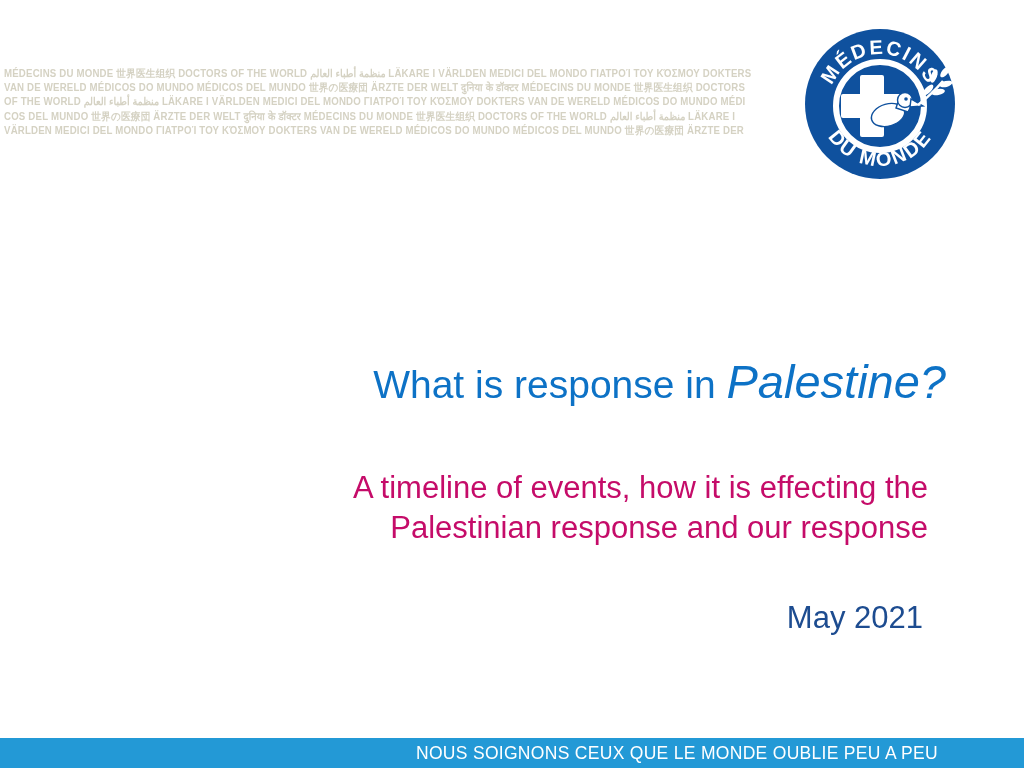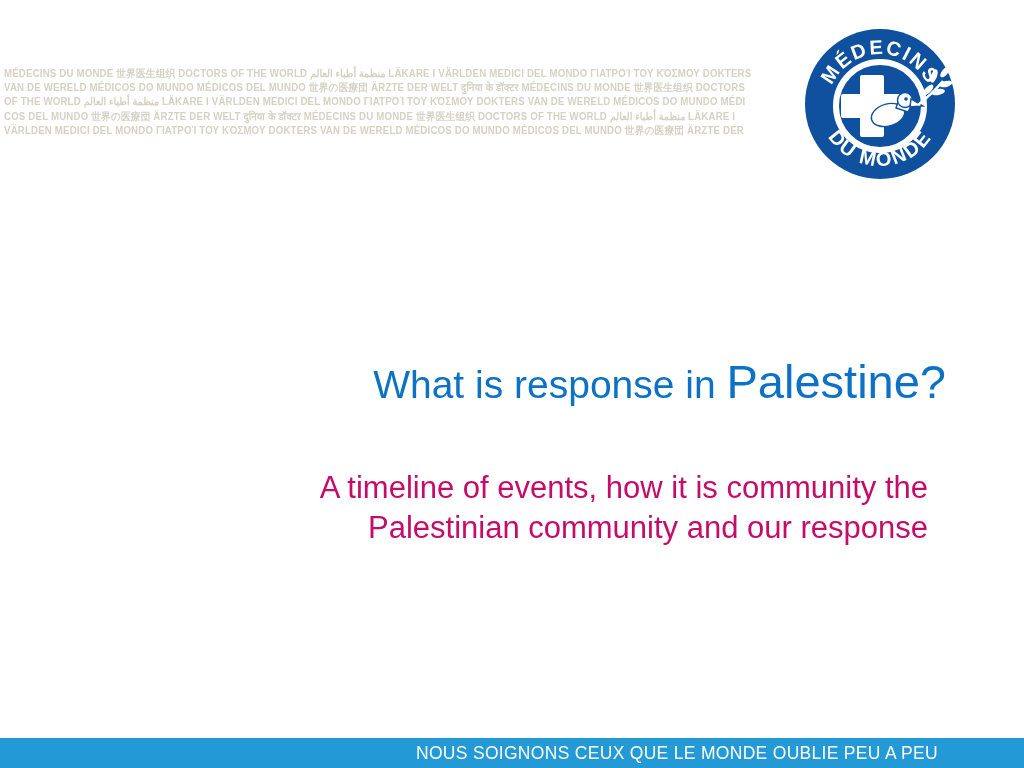--- a/index.html
+++ b/index.html
@@ -44,21 +44,21 @@
   
   .title {
     position: absolute;
     top: 356px; right: 78px;
     text-align: right;
     white-space: nowrap;
     color: #0d72c6;
     line-height: 1.12;
   }
   .title .t-prefix { font-size: 39px; }
-  .title .t-emph   { font-size: 47px; }
+  .title .t-emph   { font-size: 47px; font-style: italic; }
 
   .subtitle {
     position: absolute;
     top: 468px; right: 96px;
     width: 612px;
     text-align: right;
     color: #c50c69;
     font-size: 31px;
     line-height: 40px;
   }
@@ -142,20 +142,21 @@
         <ellipse cx="142" cy="56" rx="6.5" ry="3" transform="rotate(-15 142 56)"></ellipse>
         <ellipse cx="141" cy="44" rx="6.5" ry="3" transform="rotate(-50 141 44)"></ellipse>
       </g>
     </svg>
   </div>
 
   <div class="title">
     <span class="t-prefix">What is response in </span><span class="t-emph">Palestine?</span>
   </div>
 
-  <div class="subtitle">A timeline of events, how it is community the Palestinian community and our response</div>
+  <div class="subtitle">A timeline of events, how it is effecting the Palestinian response and our response</div>
 
+  <div class="date">May 2021</div>
 
   <div class="footer">
     <div class="footer-text">NOUS SOIGNONS CEUX QUE LE MONDE OUBLIE PEU A PEU</div>
   </div>
 
 </div>
 
 </body></html>

